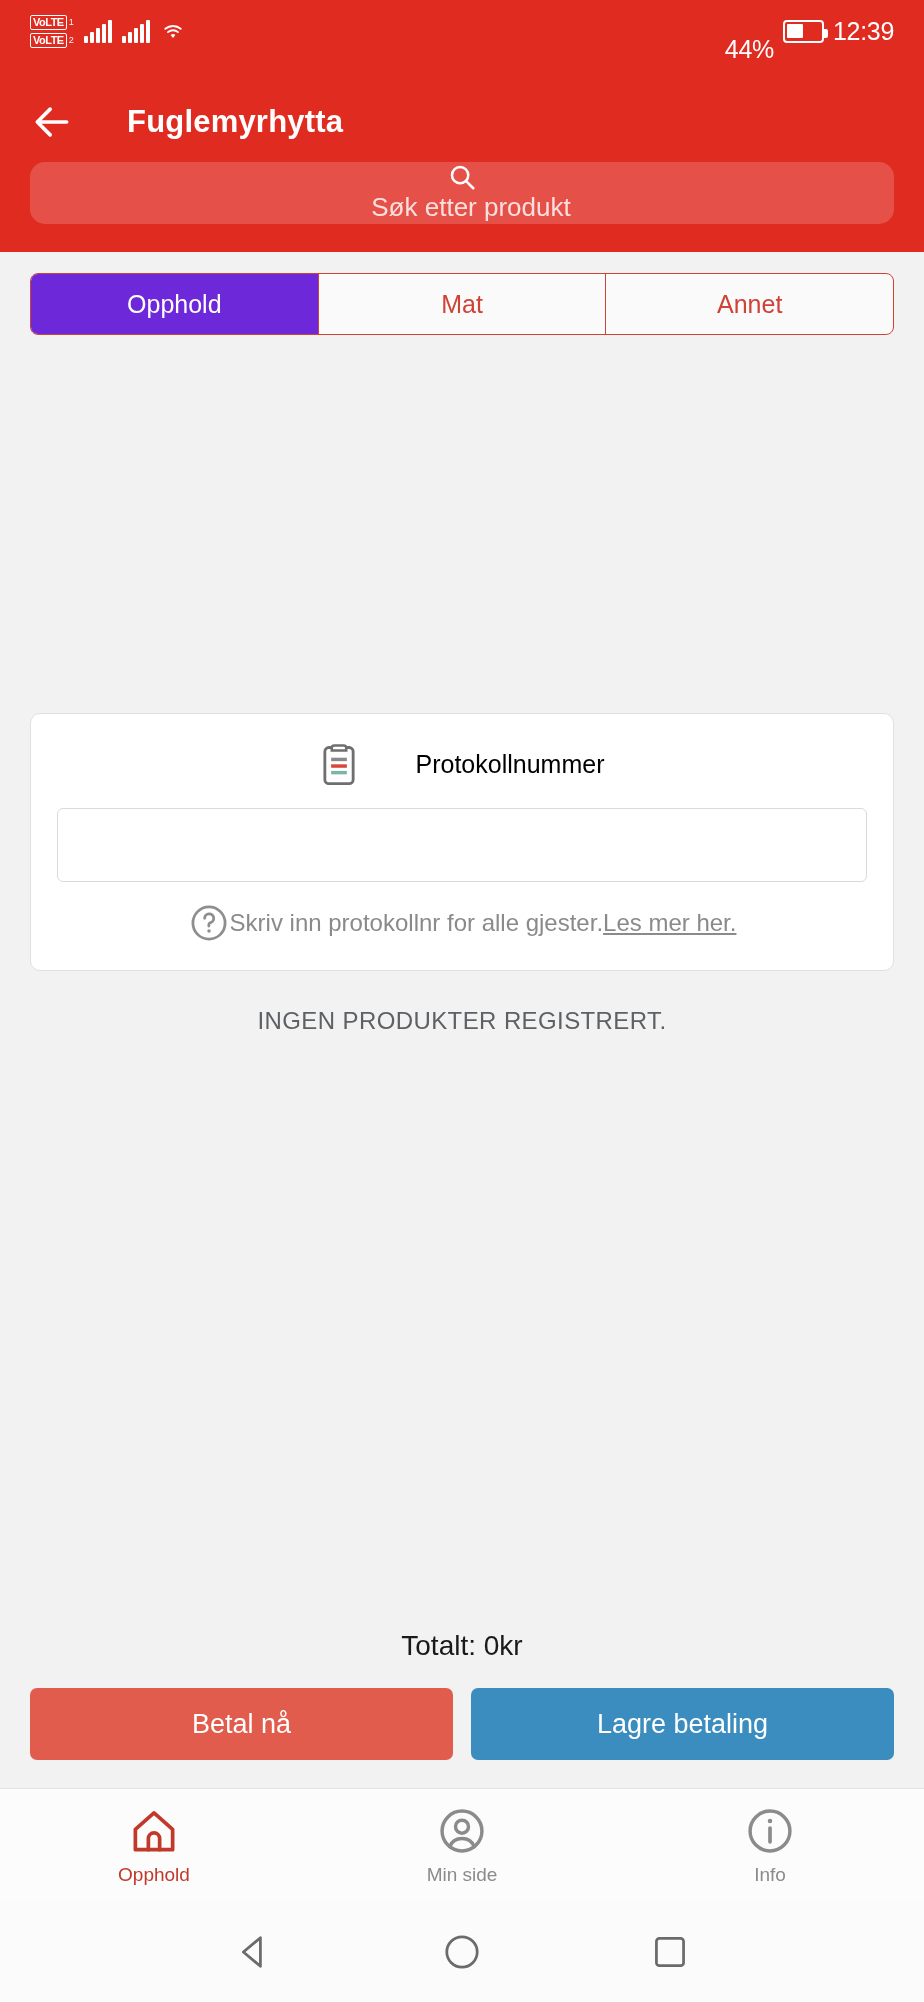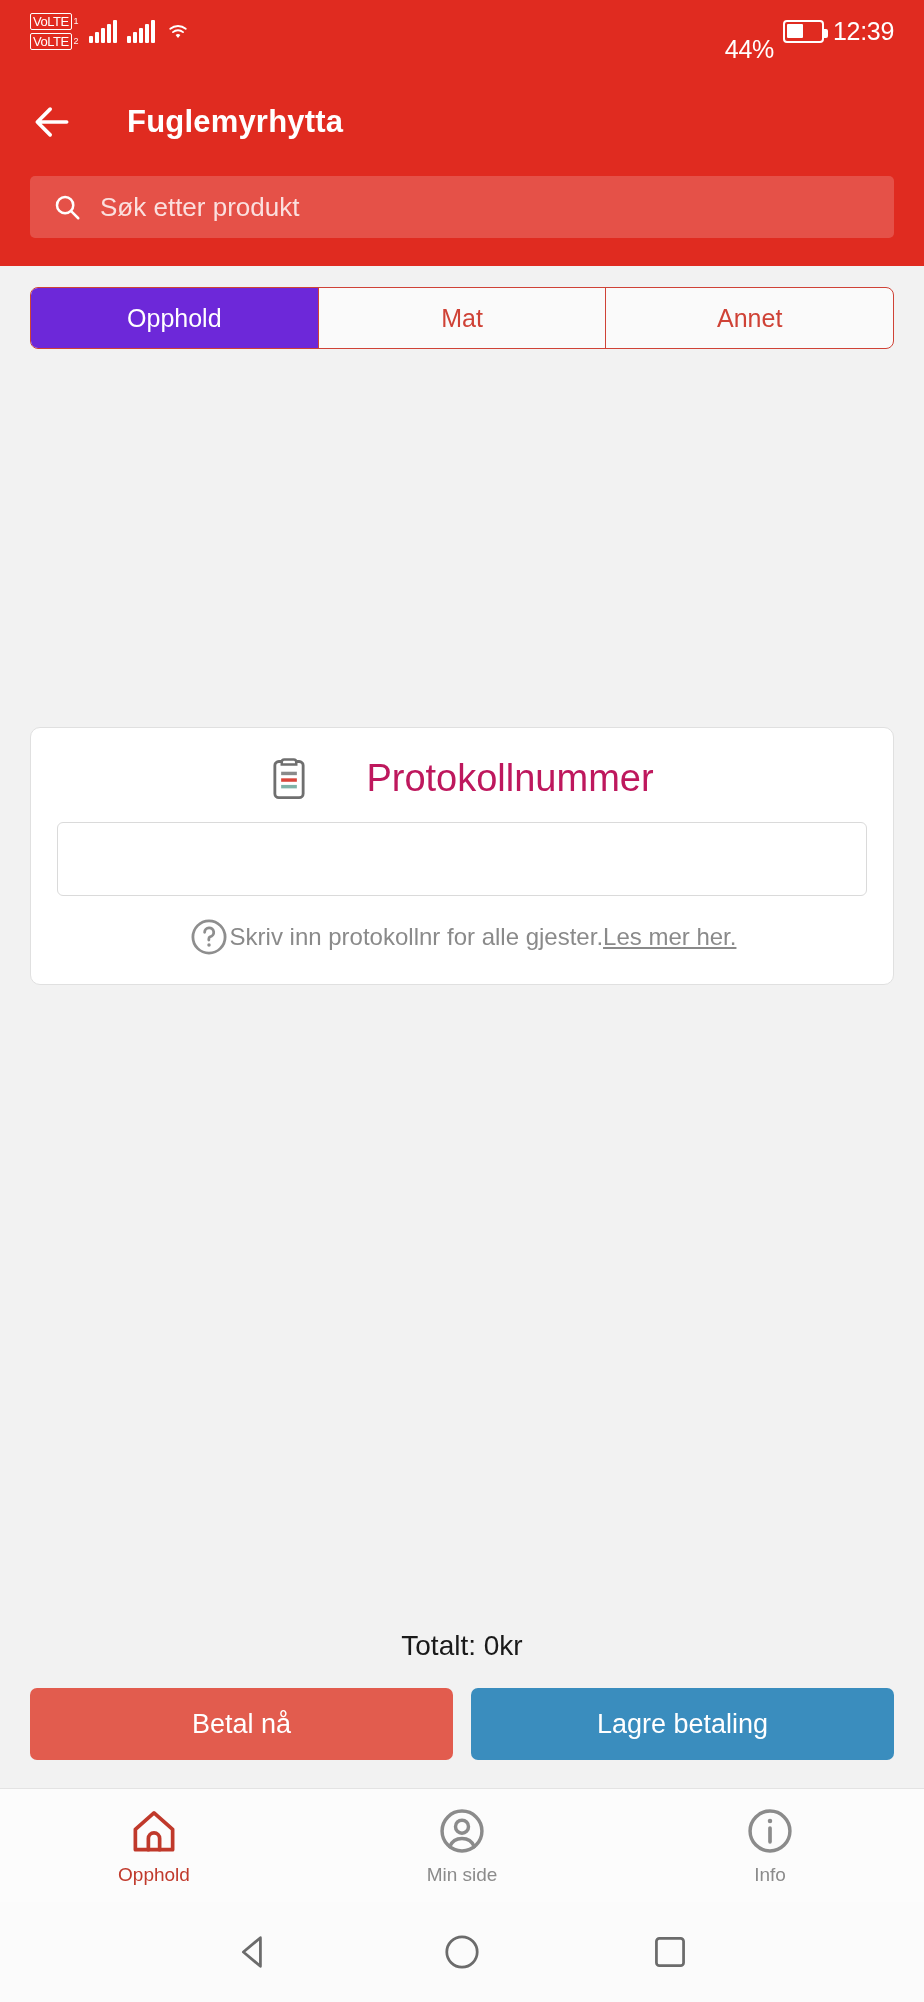--- a/index.html
+++ b/index.html
@@ -23,21 +23,21 @@
     display: flex; align-items: center;
     padding: 0 30px;
     color: #ffffff;
     flex: 0 0 auto;
   }
   .sb-left { display: flex; align-items: center; gap: 10px; }
   .volte-stack { display: flex; flex-direction: column; gap: 3px; }
   .volte-row { display: flex; align-items: center; gap: 2px; }
   .volte-box {
     border: 1.5px solid #fff; border-radius: 2px;
-    font-size: 13px; font-weight: normal; line-height: 1;
+    font-size: 11px; font-weight: bold; line-height: 1;
     padding: 1px 2px; letter-spacing: -0.5px; text-align: right;
   }
   .volte-sim { font-size: 9px; line-height: 1; opacity: .95; }
   .bars { display: flex; align-items: flex-end; gap: 2px; height: 24px; }
   .bars i { display: block; width: 4px; background: #fff; border-radius: 1px; }
   .bars i:nth-child(1){height:7px}
   .bars i:nth-child(2){height:11px}
   .bars i:nth-child(3){height:15px}
   .bars i:nth-child(4){height:19px}
   .bars i:nth-child(5){height:23px}
@@ -62,25 +62,26 @@
     padding: 24px 30px 0 30px;
     flex: 0 0 auto;
   }
   .appbar-top { display: flex; align-items: center; height: 72px; }
   .back-arrow { width: 44px; height: 44px; flex: 0 0 auto; cursor: pointer; }
   .app-title {
     color: #fff; font-size: 31px; font-weight: bold;
     margin-left: 53px; letter-spacing: .2px;
   }
   .searchbar {
-    margin-top: 18px; margin-bottom: 28px;
+    margin-top: 4px; margin-bottom: 28px;
     height: 62px; background: rgba(255,255,255,.18);
-    border-radius: 5px;
+    border-radius: 15px;
     display: flex; align-items: center; padding: 0 22px;
     cursor: text;
+    flex-direction: column;
   }
   .search-icon { width: 30px; height: 30px; flex: 0 0 auto; }
   .search-ph {
     color: rgba(255,255,255,.82);
     font-size: 26px; margin-left: 18px;
   }
 
   
   .tabs-wrap { padding: 21px 30px 0 30px; flex: 0 0 auto; }
   .tabs {
@@ -103,21 +104,21 @@
     position: absolute; left: 30px; right: 30px; top: 378px;
     background: #ffffff;
     border: 1.5px solid #e0e0e0; border-radius: 10px;
     padding: 28px 26px 26px 26px;
   }
   .proto-head {
     display: flex; align-items: center; justify-content: center; gap: 16px;
     margin-bottom: 22px;
   }
   .clipboard-icon { width: 38px; height: 44px; flex: 0 0 auto; }
-  .proto-title { font-size: 38px; color: #be185d; margin-left: 42px; }
+  .proto-title { font-size: 25px; color: #000000; margin-left: 42px; }
   .proto-input {
     width: 100%; height: 74px;
     border: 1.5px solid #dadada; border-radius: 6px;
     background: #fff; outline: none;
     font-size: 25px; color: #222; padding: 0 16px;
     font-family: "Liberation Sans", sans-serif;
   }
   .proto-help {
     margin-top: 20px;
     display: flex; align-items: center; justify-content: center; 
@@ -263,20 +264,21 @@
         <svg class="help-icon" viewBox="0 0 24 24">
           <circle cx="12" cy="12" r="9.2" stroke="#8e8e8e" stroke-width="1.6" fill="none"></circle>
           <path d="M9.5 9.3a2.6 2.6 0 1 1 3.1 2.6c-.5.2-.7.7-.7 1.2v.6" stroke="#8e8e8e" stroke-width="1.6" fill="none" stroke-linecap="round"></path>
           <circle cx="12" cy="16.6" r="1" fill="#8e8e8e"></circle>
         </svg>
         <span class="help-text">Skriv inn protokollnr for alle gjester.</span>
         <span class="help-link">Les mer her.</span>
       </div>
     </div>
 
+    <div class="empty-msg">INGEN PRODUKTER REGISTRERT.</div>
 
     <div class="total">Totalt: 0kr</div>
 
     <div class="actions">
       <button class="btn btn-pay">Betal nå</button>
       <button class="btn btn-save">Lagre betaling</button>
     </div>
   </div>
 
   <div class="bottomnav">

